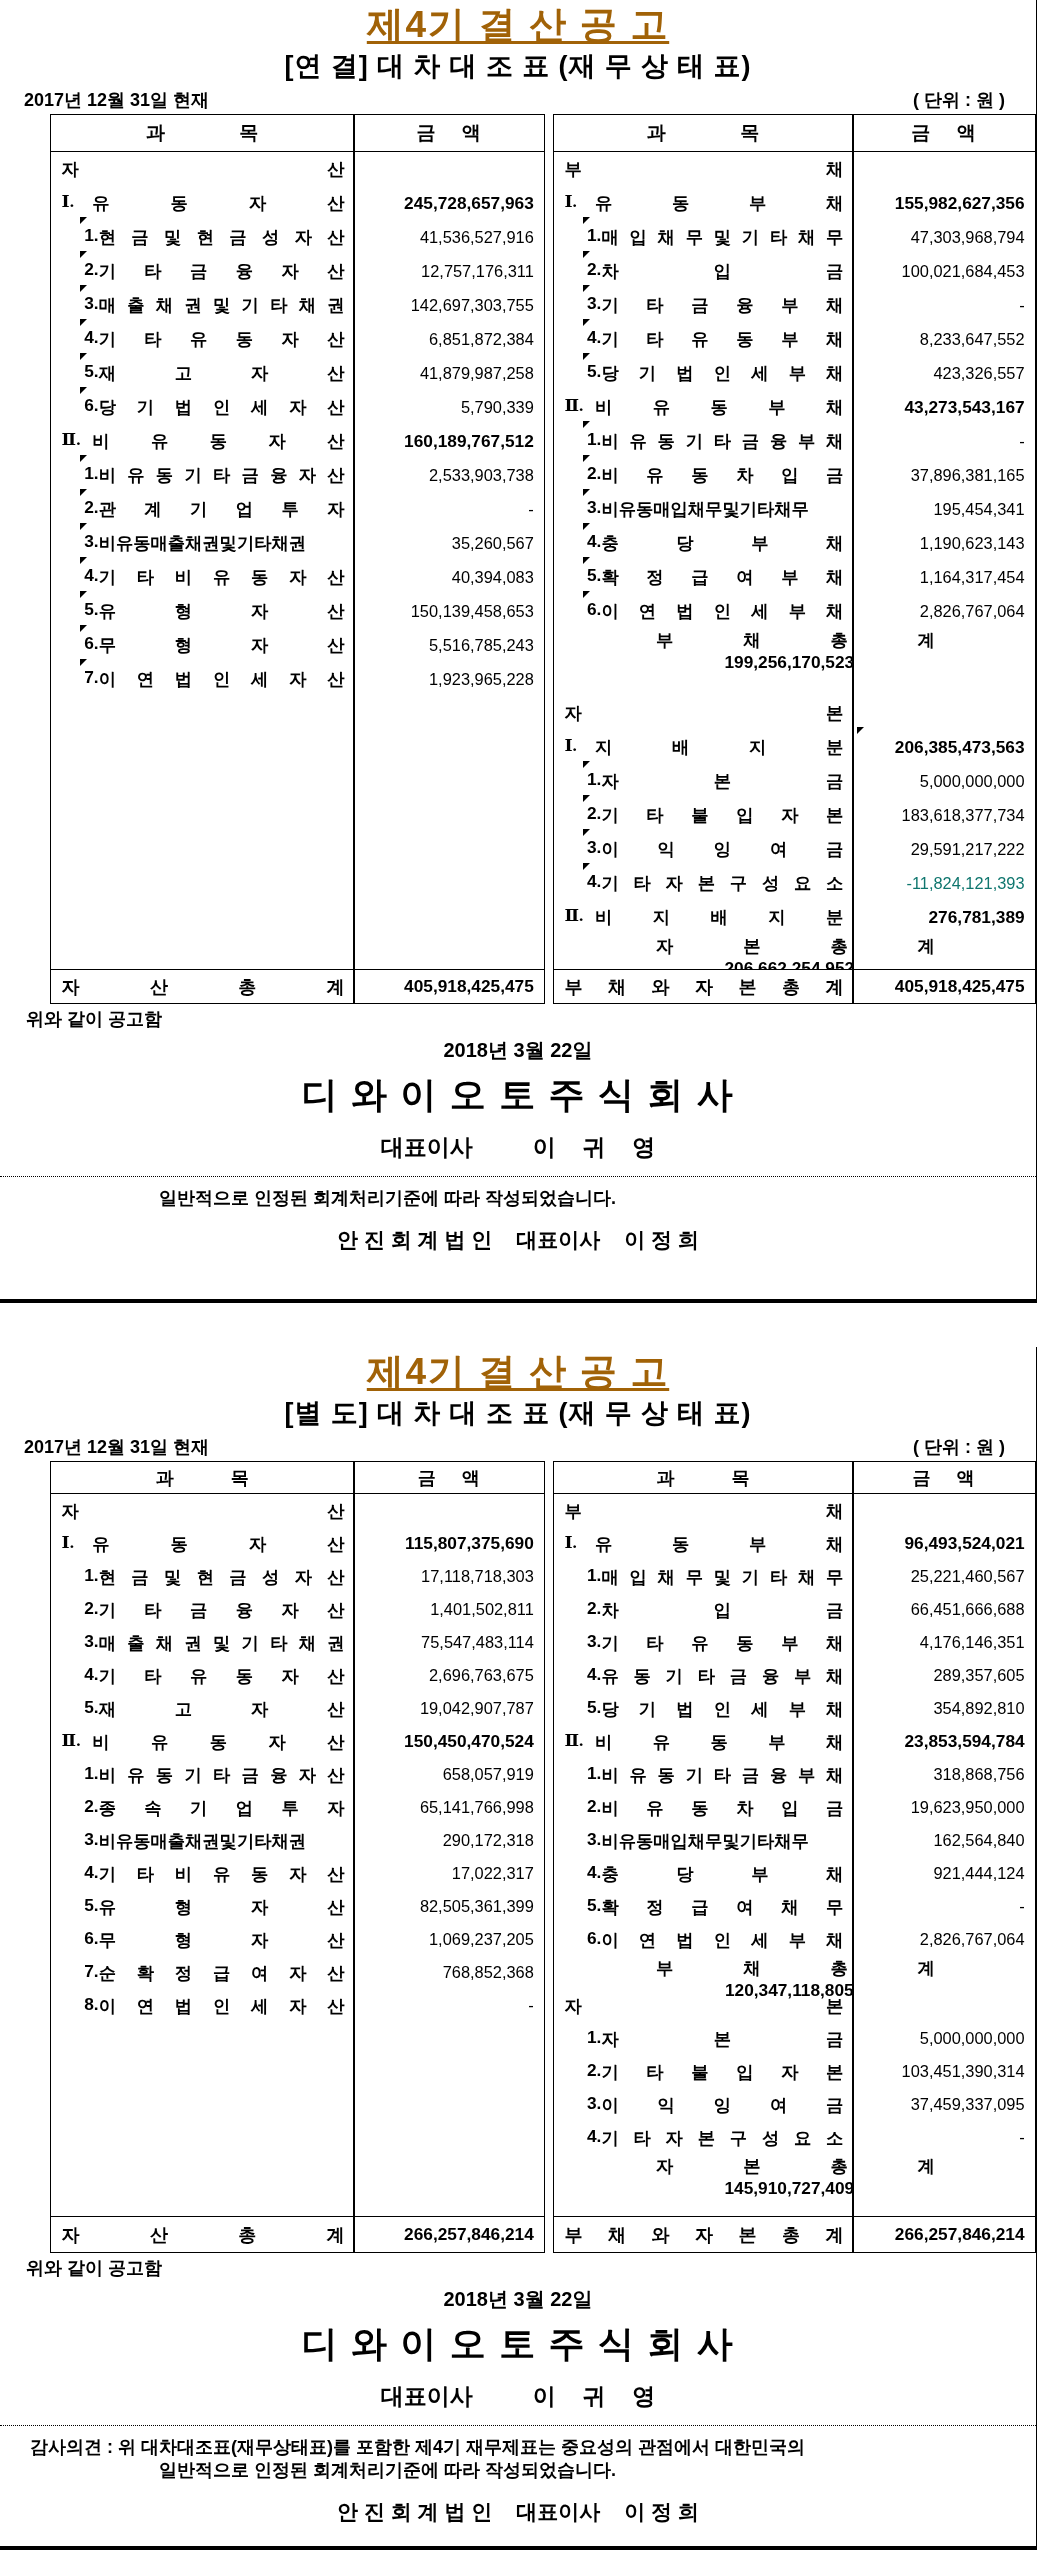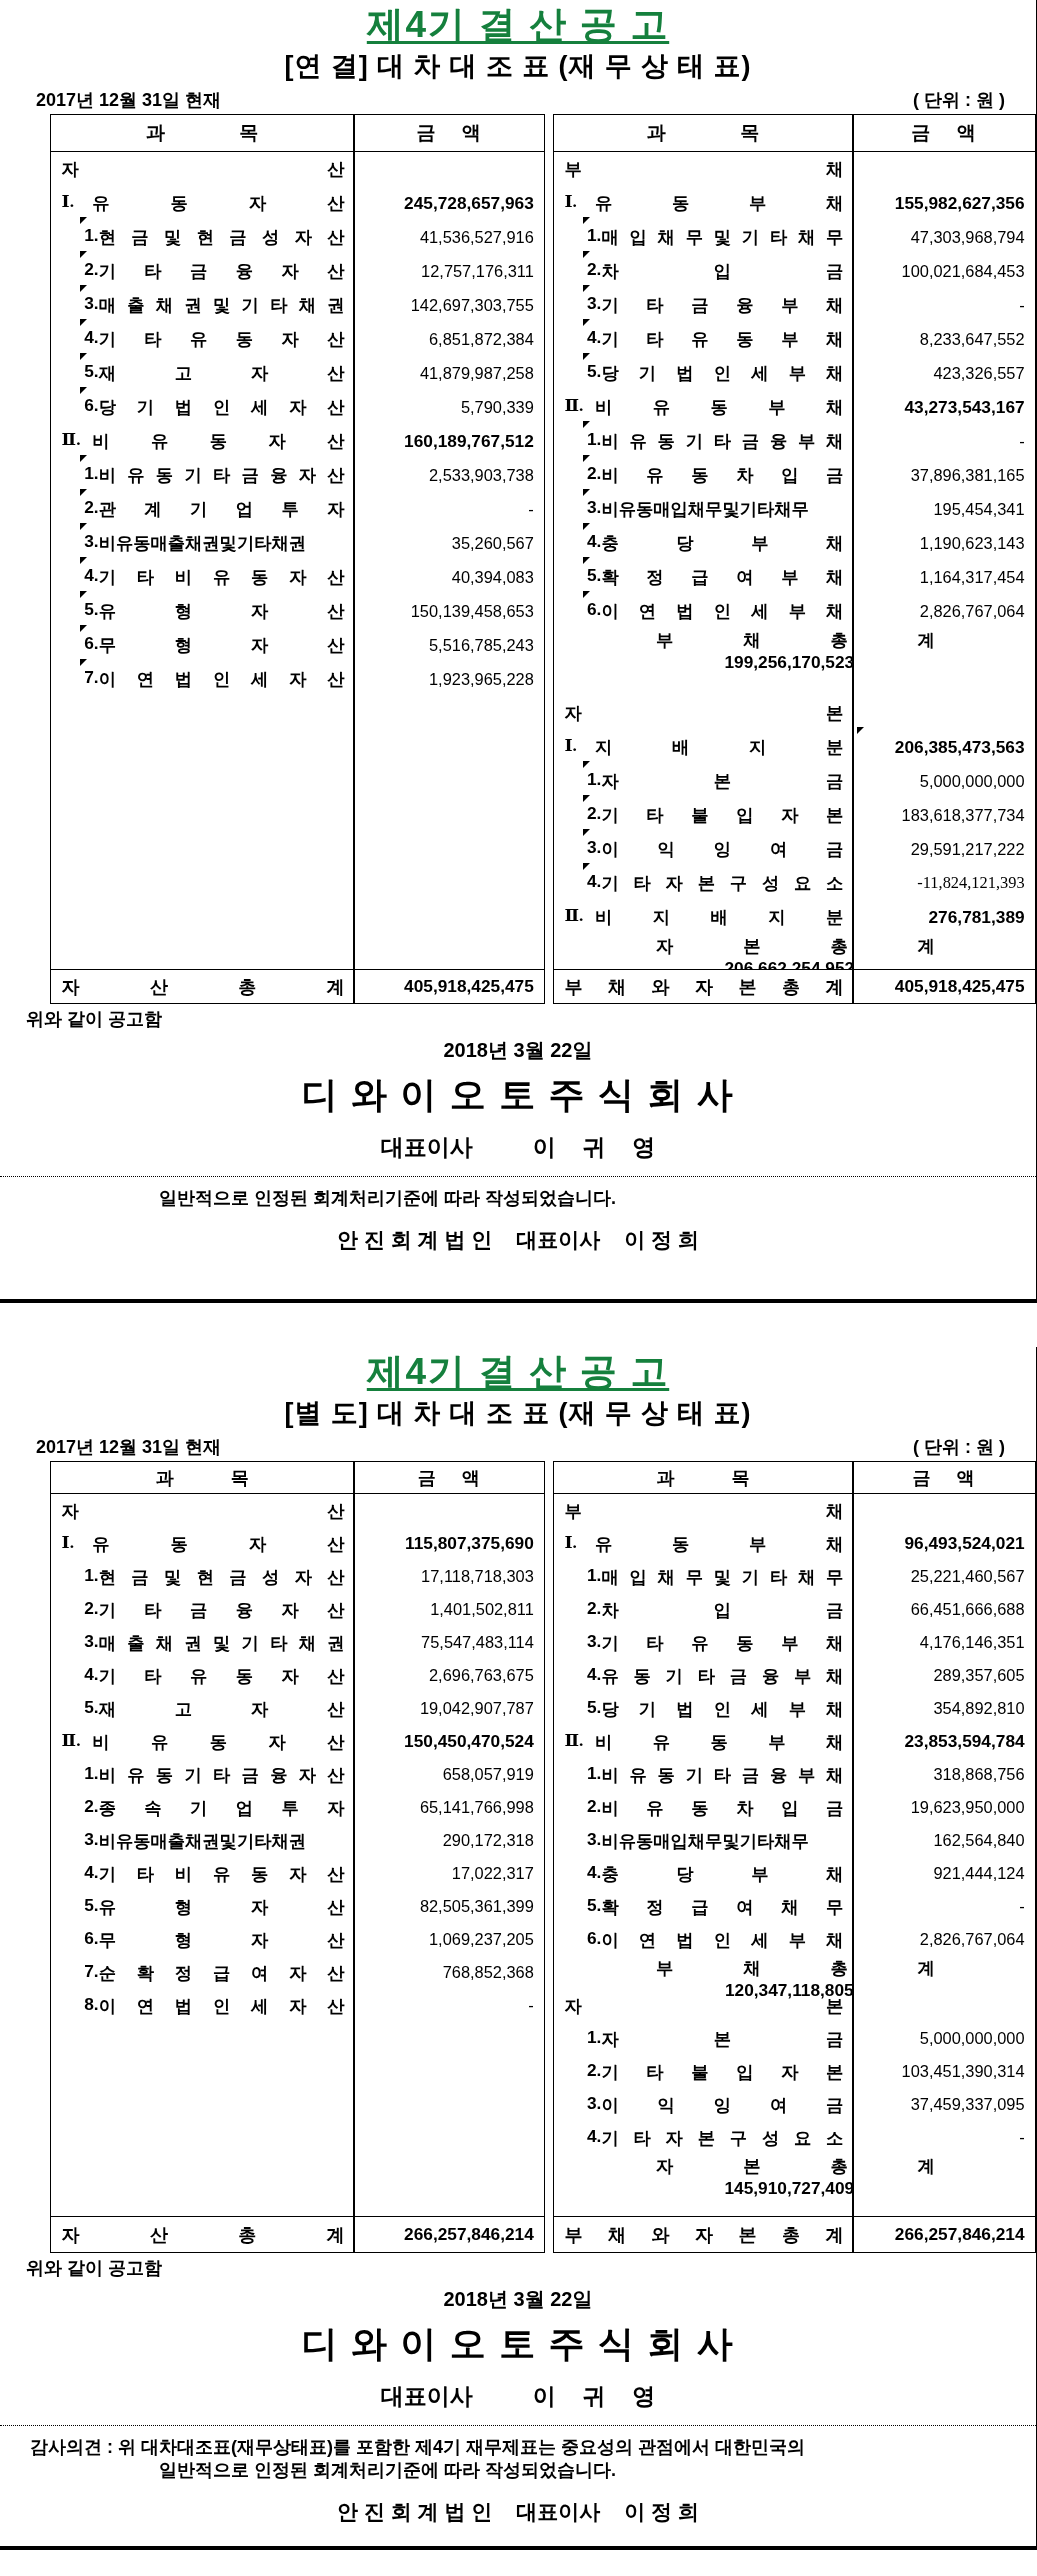--- a/index.html
+++ b/index.html
@@ -2,25 +2,25 @@
 <html style="font-size:14px"><head>
 <meta charset="utf-8">
 <style>
   html,body{margin:0;padding:0;background:#fff;}
   body{width:1038px;font-family:"Liberation Sans","DejaVu Sans",sans-serif;color:#000;padding-bottom:27px;}
 
   .page{width:1038px;box-sizing:border-box;border-right:2.6px solid #000;border-bottom:4.3px solid #000;background:#fff;overflow:hidden;}
   .pg1{height:1303px;}
   .pg2{height:1203px;margin-top:44px;}
 
-  .title{margin-top:3.5px;text-align:center;font-size:37px;font-weight:bold;color:#15803d;letter-spacing:1.7px;line-height:41px;
+  .title{margin-top:3.5px;text-align:center;font-size:37px;font-weight:bold;color:#a16207;letter-spacing:1.7px;line-height:41px;
          text-decoration:underline;text-decoration-thickness:2.6px;text-underline-offset:4.3px;}
   .subtitle{margin-top:5.2px;text-align:center;font-size:27px;font-weight:bold;letter-spacing:0.9px;line-height:33px;}
   .meta-row{margin-top:7px;display:flex;justify-content:space-between;align-items:flex-end;
-            padding-left:24px;padding-right:31px;font-weight:bold;font-size:18px;line-height:21px;margin-left:12px;}
+            padding-left:24px;padding-right:31px;font-weight:bold;font-size:18px;line-height:21px;}
 
   .tables{display:flex;gap:7.8px;margin-left:19px;margin-top:3.5px;justify-content:flex-end;}
   .sheet{position:relative;border:1.7px solid #000;box-sizing:border-box;background:#fff;}
   .sl{width:495px;--ic:302px;}
   .sr{width:483px;--ic:298px;}
   .divider{position:absolute;top:0;bottom:0;left:var(--ic);width:1.7px;background:#000;}
 
   .sheet-head{display:flex;height:36px;align-items:center;border-bottom:1.7px solid #000;font-weight:bold;}
   .hc1{width:var(--ic);text-align:center;word-spacing:69px;font-size:19px;}
   .hc2{flex:1;text-align:center;word-spacing:21px;font-size:19px;}
@@ -39,21 +39,21 @@
   .r-head{font-weight:bold;}
   .r-head .lbl{padding-left:10.4px;}
   .r-major{font-weight:bold;}
   .r-major .pfx{padding-left:10.4px;width:41px;box-sizing:border-box;font-family:"Liberation Serif","DejaVu Serif",serif;}
   .r-item .lbl{font-weight:600;}
   .r-item .pfx{margin-left:33px;}
   .r-subtotal{font-weight:bold;flex-direction:column;}
   .r-subtotal .lbl{padding-left:10.4px;}
   .amt{flex:1;text-align:right;padding-right:10.4px;font-size:16.4px;}
   .r-major .amt,.r-subtotal .amt{font-weight:bold;font-size:17.3px;}
-  .red{color:#000000;font-family:Liberation Serif, serif;}
+  .red{color:#0f766e;}
 
   .mark{position:absolute;width:0;height:0;border-top:7.8px solid #000;border-right:7.8px solid transparent;left:29px;top:-3.5px;}
   .mark-amt{left:calc(var(--ic) + 5.2px);}
 
   .sheet-total{display:flex;height:33px;align-items:center;border-top:1.7px solid #000;font-weight:bold;}
   .pg2 .sheet-total{height:35px;}
   .sheet-total .lbl{padding-left:10.4px;font-size:18px;font-family:Liberation Mono, monospace;}
   .sheet-total .amt{font-size:17.3px;}
 
   .notice{margin-top:5.2px;padding-left:26px;font-weight:bold;font-size:18px;line-height:21px;}

